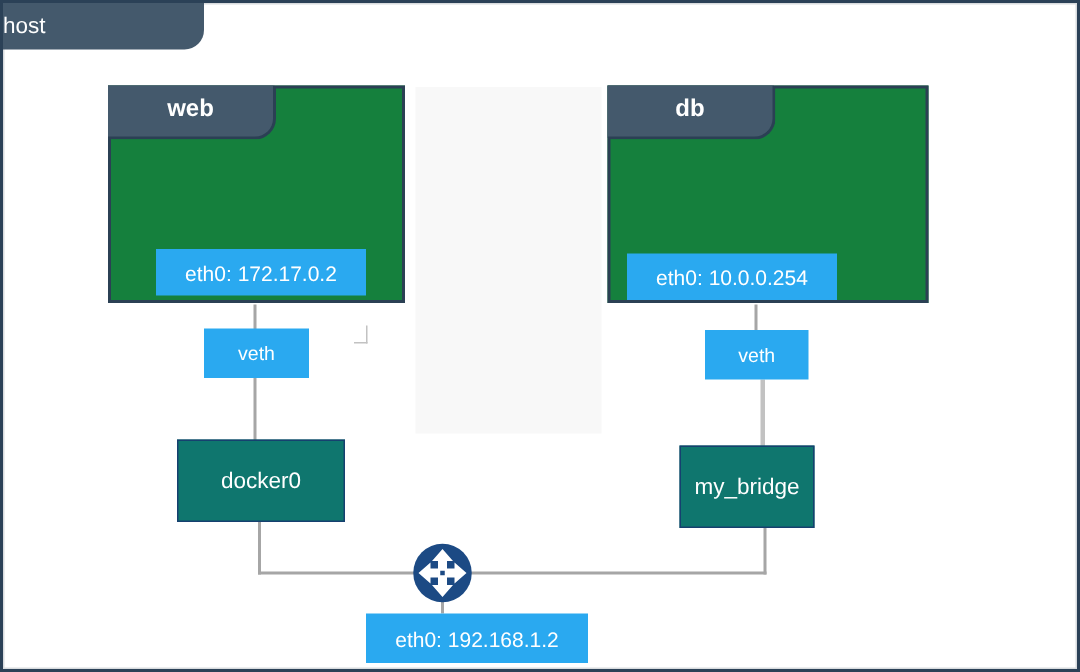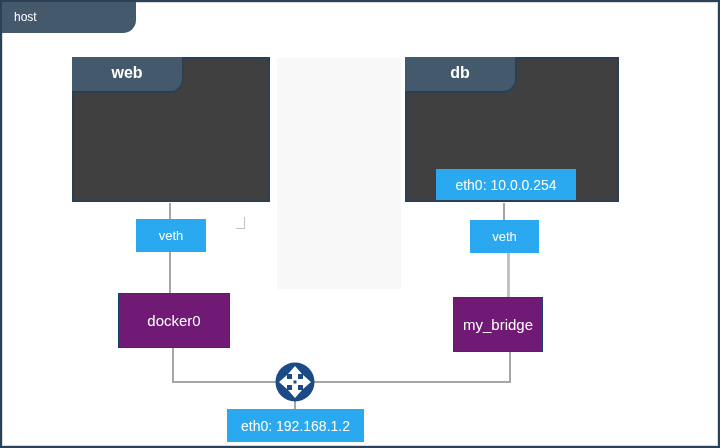--- a/index.html
+++ b/index.html
@@ -8,46 +8,46 @@
     font-family:"Liberation Sans",sans-serif;background:#fff;
   }
   
   .host-frame{
     position:absolute;inset:0;border:2px solid #2b4157;
     box-shadow:inset 0 0 0 1px #d8dbde;box-sizing:border-box;
   }
   .host-tab{
     position:absolute;left:2px;top:2px;width:134px;height:31px;
     background:#44596c;border-bottom-right-radius:13px;
-    color:#fff;font-size:12px;line-height:31px;padding-left:12px;
+    color:#fff;font-size:15px;line-height:31px;
     box-sizing:border-box;
   }
   
   .watermark{
     position:absolute;left:277px;top:58px;width:124px;height:231px;
     background:#f8f8f8;
   }
   
   .cbox{
-    position:absolute;width:200px;height:145px;background:#404040;
+    position:absolute;width:200px;height:145px;background:#15803d;
     border:2px solid #2b4054;box-sizing:border-box;
   }
   .cbox .ctab{
     position:absolute;left:-2px;top:-2px;width:112px;height:36px;
     background:#44596c;border:2px solid #2b4054;border-left:none;border-top:none;
     border-bottom-right-radius:14px;box-sizing:border-box;
     color:#fff;font-weight:bold;font-size:16px;line-height:32px;text-align:center;
   }
   .bluelabel{
     position:absolute;background:#2aa9f0;color:#fff;
     font-size:14px;display:flex;align-items:center;justify-content:center;
     box-sizing:border-box;
   }
   .darkbox{
-    position:absolute;background:#701a75;color:#fff;border:1px solid #16406f;
+    position:absolute;background:#0f766e;color:#fff;border:1px solid #16406f;
     font-size:15px;display:flex;align-items:center;justify-content:center;
     box-sizing:border-box;
   }
   .vline,.hline{position:absolute;background:#a6a6a6;}
   .router{position:absolute;left:275px;top:362px;width:40px;height:40px;}
   .stray{
     position:absolute;left:236px;top:217px;width:8px;height:11px;
     border-right:1px solid #c2c2c2;border-bottom:1px solid #c2c2c2;
   }
 </style>
@@ -71,42 +71,43 @@
 
   <div class="host-frame"></div>
   <div class="host-tab">
     <span>host</span>
   </div>
 
   <div class="cbox" style="left:72px;top:57px;width:198px">
     <div class="ctab">
       <span>web</span>
     </div>
+    <div class="bluelabel" style="left:30px;top:107px;width:140px;height:31px">eth0: 172.17.0.2</div>
   </div>
 
   <div class="cbox" style="left:405px;top:57px;width:214px">
     <div class="ctab">
       <span>db</span>
     </div>
-    <div class="bluelabel" style="left:29px;top:110px;width:140px;height:31px">eth0: 10.0.0.254</div>
+    <div class="bluelabel" style="left:11px;top:110px;width:140px;height:31px">eth0: 10.0.0.254</div>
   </div>
 
   <div class="bluelabel" style="left:136px;top:219px;width:70px;height:33px;font-size:13px">veth</div>
   <div class="bluelabel" style="left:470px;top:220px;width:69px;height:33px;font-size:13px">veth</div>
 
   <div class="darkbox" style="left:118px;top:293px;width:112px;height:55px">docker0</div>
   <div class="darkbox" style="left:453px;top:297px;width:90px;height:55px">my_bridge</div>
 
   <div class="router">
     <svg width="40" height="40" viewBox="0 0 40 40">
       <circle cx="20" cy="20" r="19.5" fill="#1c4a84"></circle>
       <g fill="#ffffff">
         <polygon points="20,4 27,12 23,12 23,18.5 17,18.5 17,12 13,12"></polygon>
         <polygon points="20,4 27,12 23,12 23,18.5 17,18.5 17,12 13,12" transform="rotate(90 20 20)"></polygon>
         <polygon points="20,4 27,12 23,12 23,18.5 17,18.5 17,12 13,12" transform="rotate(180 20 20)"></polygon>
         <polygon points="20,4 27,12 23,12 23,18.5 17,18.5 17,12 13,12" transform="rotate(270 20 20)"></polygon>
       </g>
     </svg>
   </div>
 
-  <div class="bluelabel" style="left:227px;top:409px;width:137px;height:33px">eth0: 192.168.1.2</div>
+  <div class="bluelabel" style="left:244px;top:409px;width:148px;height:33px">eth0: 192.168.1.2</div>
 
 </div>
 
 </body></html>

